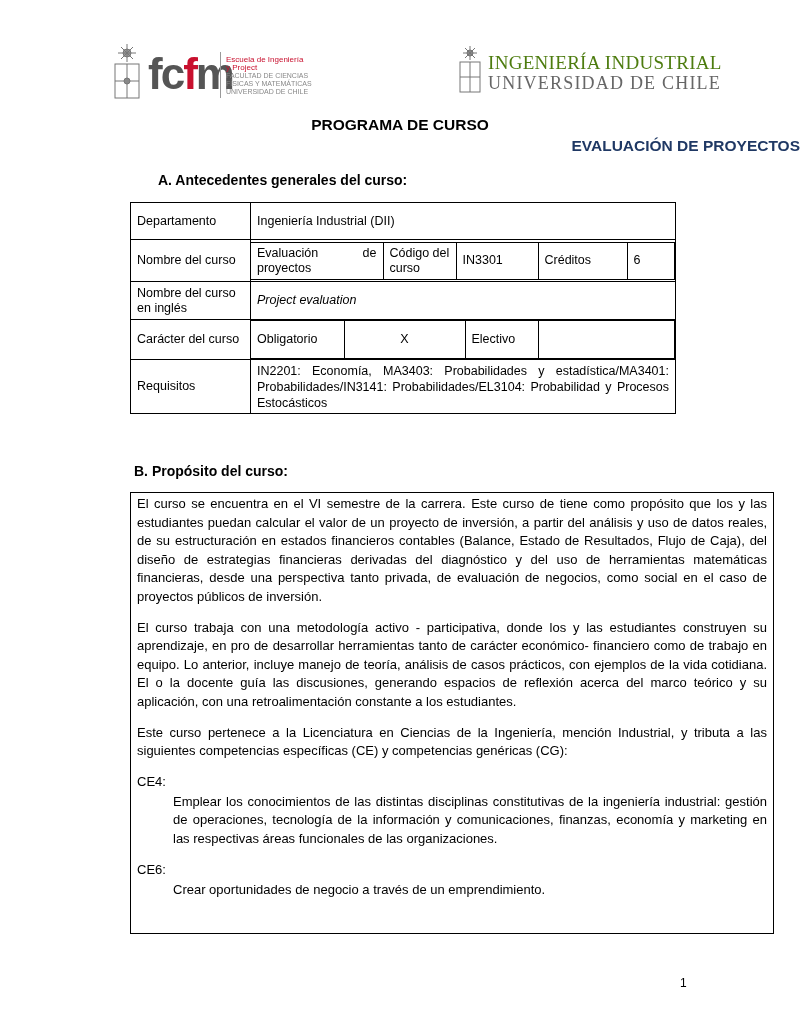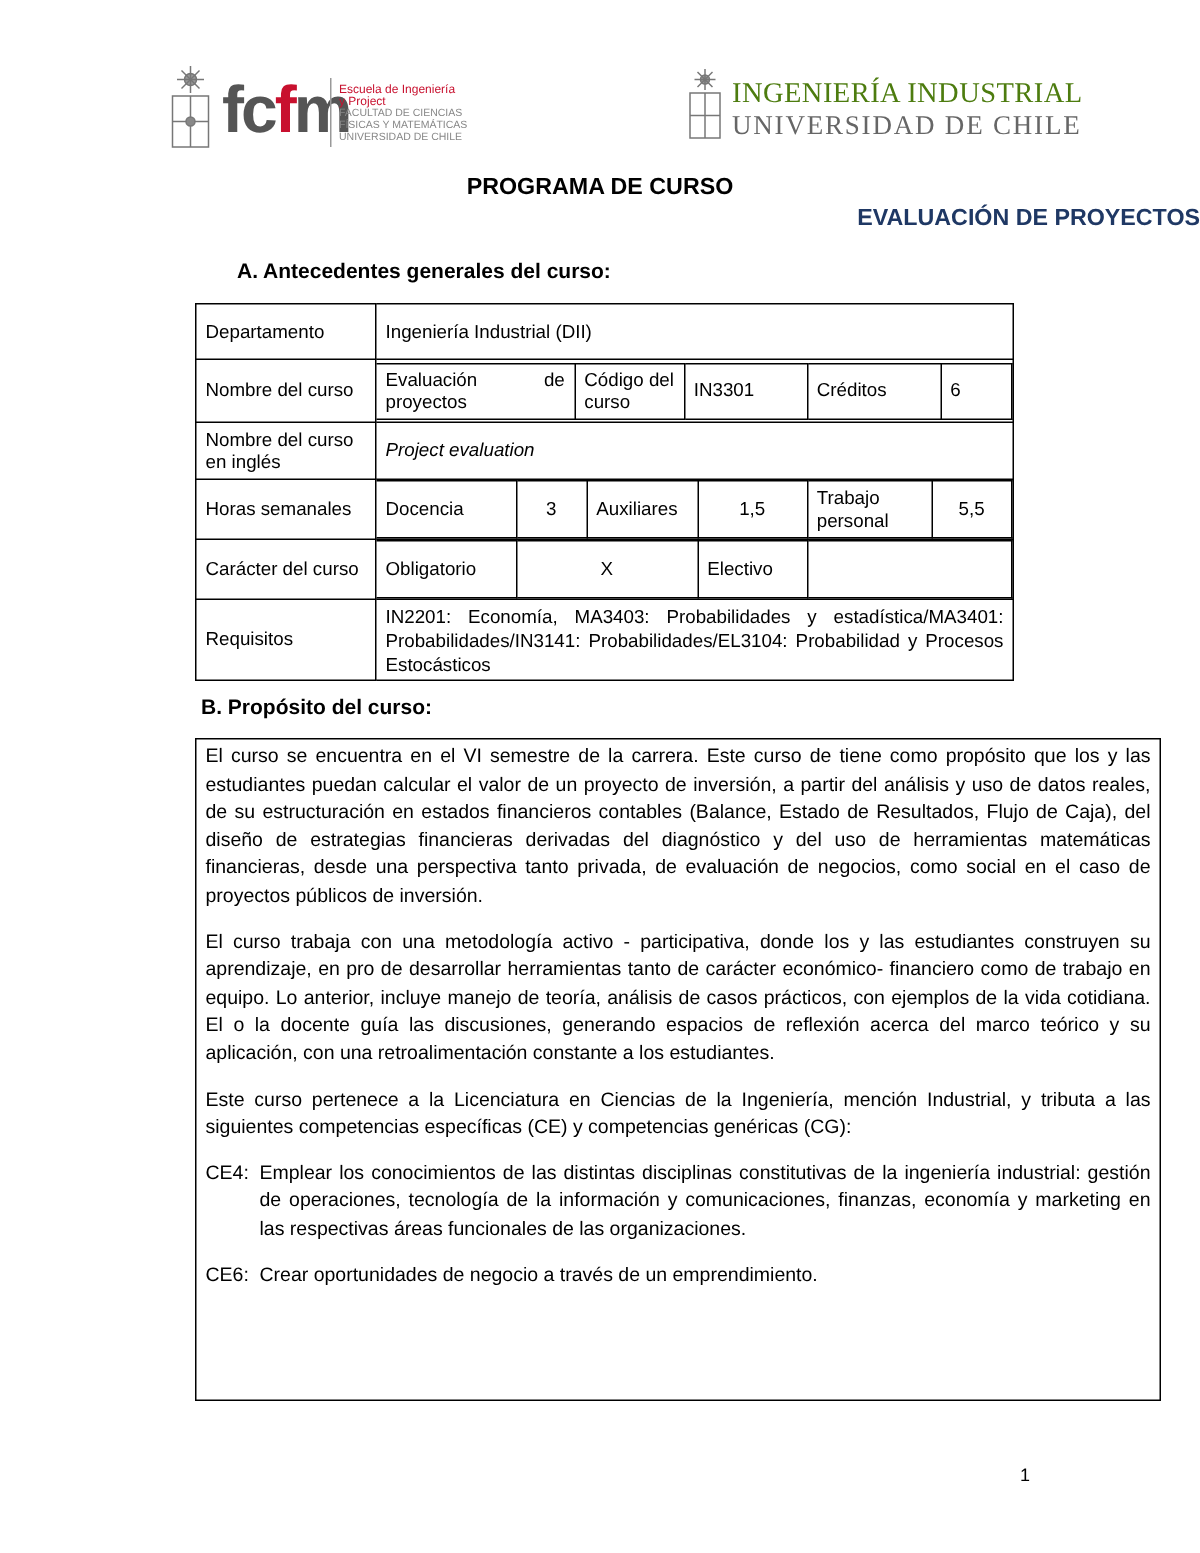--- a/index.html
+++ b/index.html
@@ -27,21 +27,21 @@
   .inner td{border:none;border-left:1px solid #000;padding:2px 6px;}
   .inner td:first-child{border-left:none;}
   .cell-pad0{padding:0 !important;}
   .justify{text-align:justify;text-align-last:left;margin-left:20px;}
   .center{text-align:center;}
   
   .box{position:absolute;left:130px;top:492px;width:644px;height:442px;border:1px solid #000;box-sizing:border-box;padding:2px 6px;font-size:13px;line-height:18.6px;}
   .box p{margin:0 0 12px 0;text-align:justify;}
   .ce{display:flex;}
   .ce .lbl{flex:none;width:36px;}
-  .ce .txt{flex:1;text-align:justify;}
+  .ce .txt{flex:1;text-align:justify;margin-top:20px;}
   .pagenum{left:680px;top:976px;font-size:12px;}
 </style>
 </head>
 <body>
 
 <div class="abs logo-left">
   <svg class="crest" viewBox="0 0 30 58">
     <g stroke="#777" stroke-width="1" fill="none">
       <circle cx="15" cy="9" r="4" fill="#999"></circle>
       <line x1="15" y1="0" x2="15" y2="18"></line>
@@ -124,45 +124,20 @@
         </tr>
       </tbody>
           </table>
     </td>
   </tr>
   <tr style="height:38px">
     <td>Nombre del curso en inglés</td>
     <td style="font-style:italic">Project evaluation</td>
   </tr>
   <tr style="height:39px">
-    <td>Horas semanales</td>
-    <td class="cell-pad0">
-      <table class="inner" style="height:39px">
-            <colgroup>
-              <col style="width:93px">
-              <col style="width:47px">
-              <col style="width:74px">
-              <col style="width:73px">
-              <col style="width:83px">
-              <col>
-            </colgroup>
-        <tbody>
-              <tr>
-          <td>Docencia</td>
-          <td class="center">3</td>
-          <td>Auxiliares</td>
-          <td class="center">1,5</td>
-          <td>Trabajo personal</td>
-          <td class="center">5,5</td>
-        </tr>
-      </tbody>
-          </table>
-    </td>
-  </tr>
-  <tr style="height:39px">
     <td>Carácter del curso</td>
     <td class="cell-pad0">
       <table class="inner" style="height:39px">
             <colgroup>
               <col style="width:93px">
               <col style="width:121px">
               <col style="width:73px">
               <col>
             </colgroup>
         <tbody>

